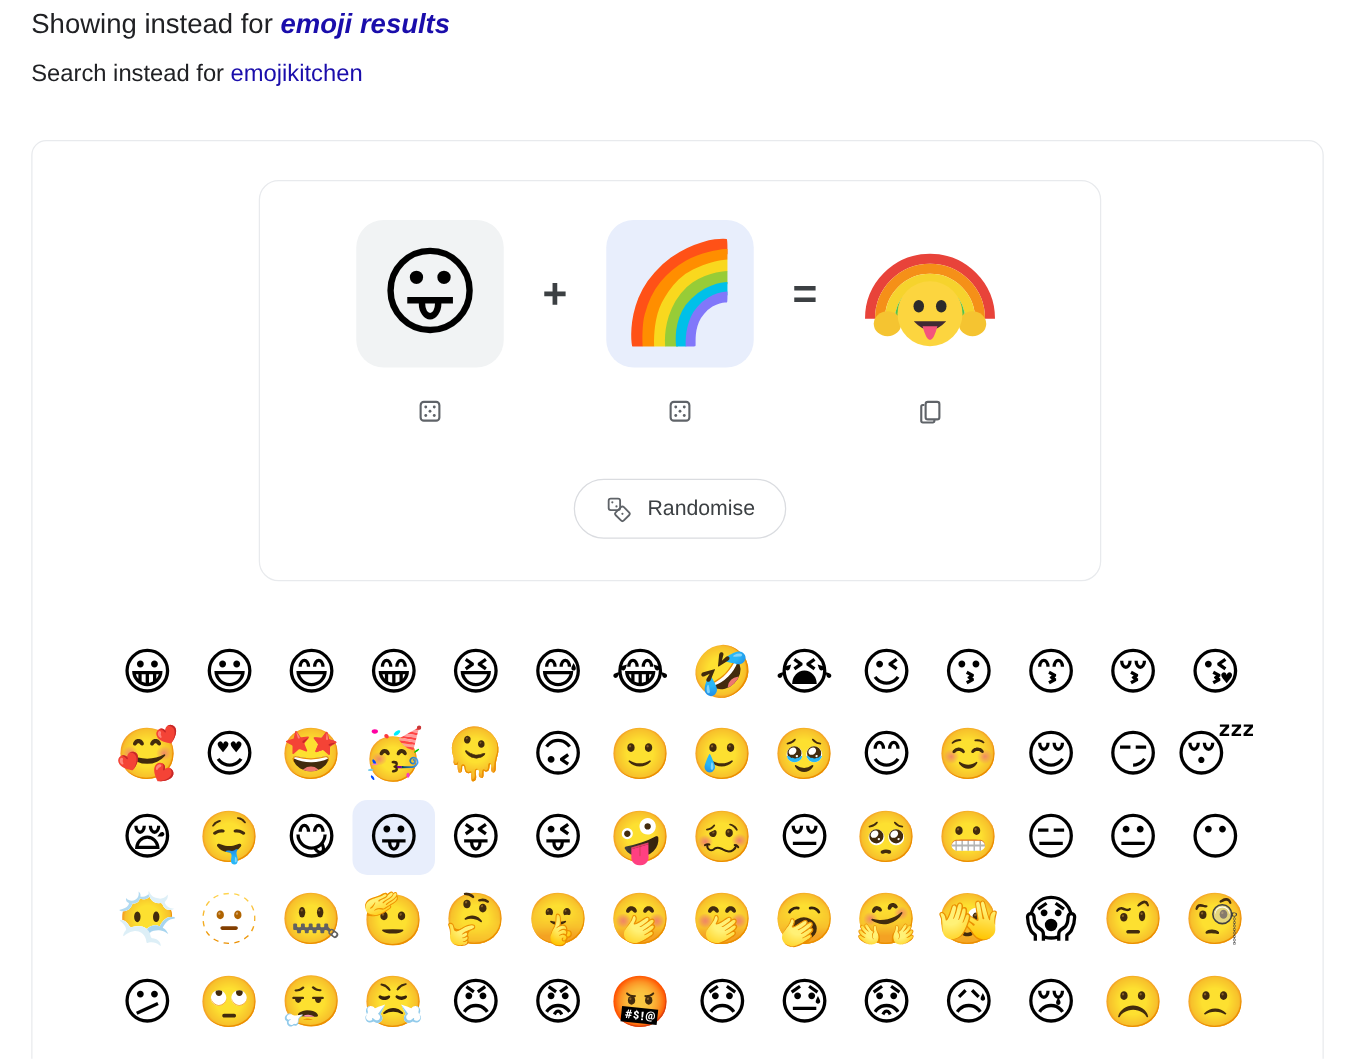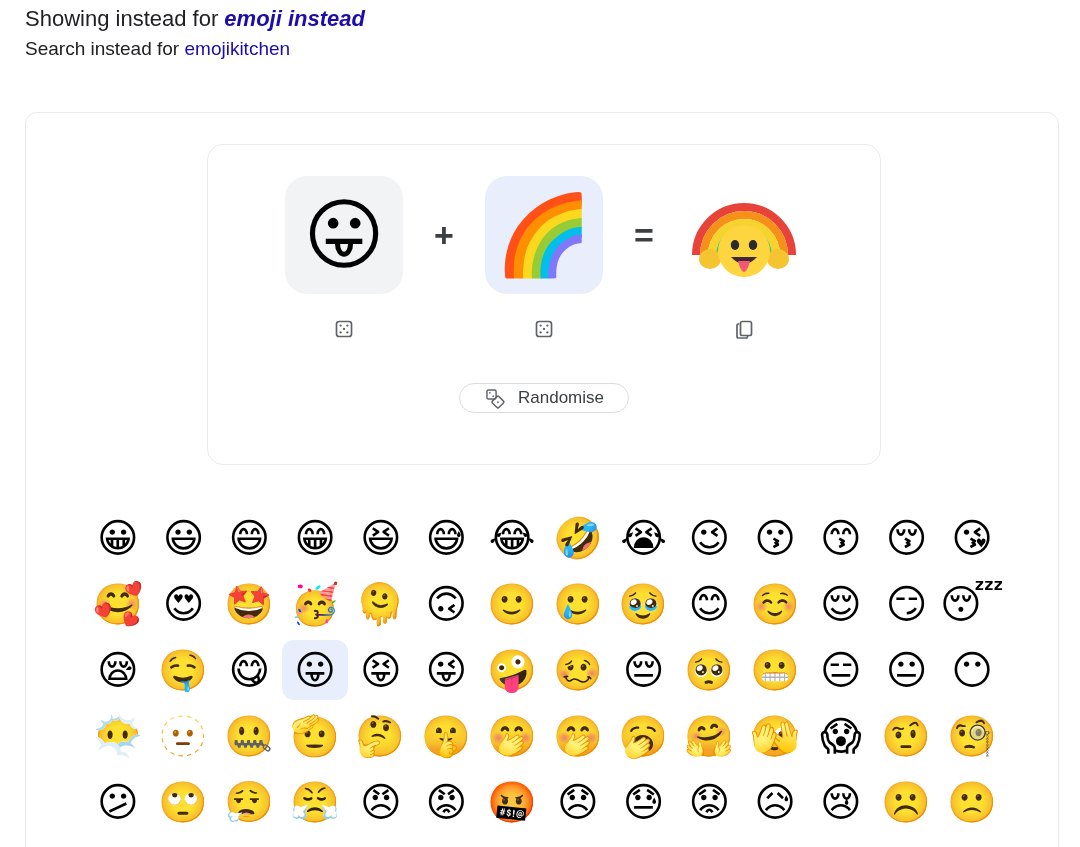--- a/index.html
+++ b/index.html
@@ -37,21 +37,21 @@
     color: #1a0dab;
     font-weight: bold;
     font-style: italic;
     text-decoration: none;
   }
   .spell-line2 {
     font-size: 19px;
     line-height: 27px;
     color: #202124;
     white-space: nowrap;
-    margin-top: 1px;
+    margin-top: 12px;
   }
   .spell-line2 .alt-link {
     color: #1a0dab;
     text-decoration: none;
   }
 
   
   .results-card {
     position: absolute;
     left: 25px;
@@ -161,21 +161,21 @@
     width: 100%;
     display: flex;
     align-items: center;
     justify-content: center;
     gap: 32px;
   }
   .pill {
     display: inline-flex;
     align-items: center;
     gap: 12px;
-    height: 30px;
+    height: 48px;
     padding: 12px 24px;
     border: 1px solid #dadce0;
     border-radius: 24px;
     background: #ffffff;
     color: #3c4043;
     font-size: 17px;
     font-family: "Liberation Sans", sans-serif;
     cursor: pointer;
     box-sizing: border-box;
     white-space: nowrap;
@@ -210,21 +210,21 @@
     line-height: 1;
     font-family: "DejaVu Sans", sans-serif;
   }
 </style>
 </head>
 <body>
 
 <div id="page">
 
   <div class="spell-block">
-    <div class="spell-line1"><span>Showing instead for </span><a class="corrected" href="#">emoji instead</a></div>
+    <div class="spell-line1"><span>Showing instead for </span><a class="corrected" href="#">emoji results</a></div>
     <div class="spell-line2"><span>Search instead for </span><a class="alt-link" href="#">emojikitchen</a></div>
   </div>
 
   <div class="results-card">
 
     <div class="mixer-card">
 
       <div class="mixer-row">
 
         <div class="slot">

